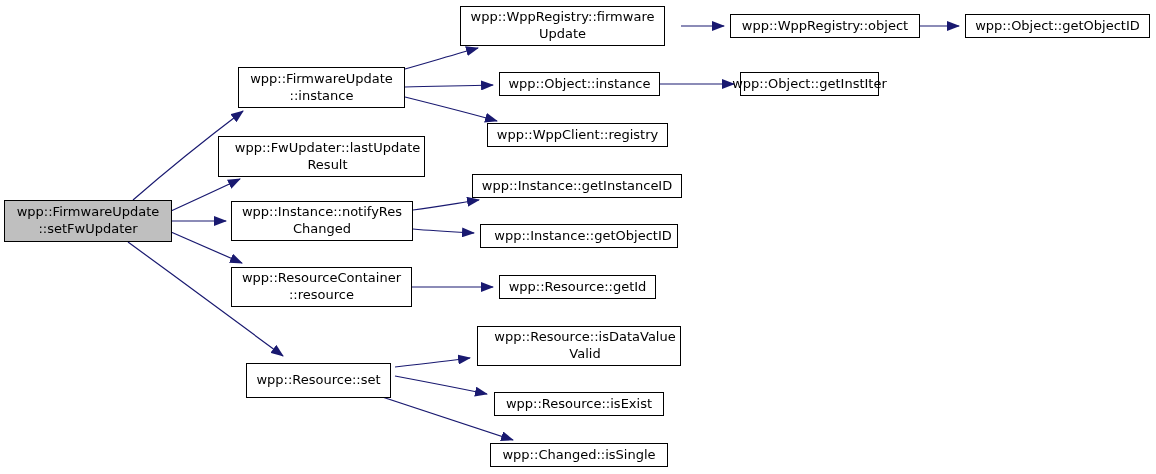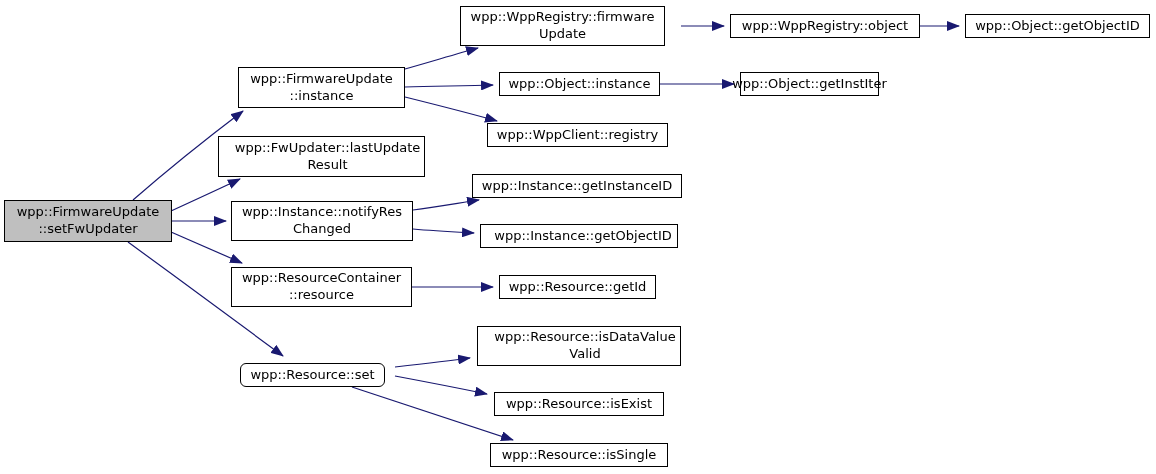--- a/index.html
+++ b/index.html
@@ -100,21 +100,21 @@
   <div class="node" style="left:231px; top:201px; width:182px; height:40px;">
     <span class="lbl">wpp::Instance::notifyRes
 Changed</span>
   </div>
 
   <div class="node" style="left:231px; top:267px; width:181px; height:40px;">
     <span class="lbl">wpp::ResourceContainer
 ::resource</span>
   </div>
 
-  <div class="node" style="left:240px; top:363px; width:145px; height:24px;border-radius:6px;">
+  <div class="node" style="left:246px; top:363px; width:145px; height:35px;">
     <span class="lbl">wpp::Resource::set</span>
   </div>
 
   <div class="node" style="left:460px; top:6px; width:205px; height:40px;">
     <span class="lbl">wpp::WppRegistry::firmware
 Update</span>
   </div>
 
   <div class="node" style="left:499px; top:72px; width:161px; height:24px;">
     <span class="lbl">wpp::Object::instance</span>
@@ -139,21 +139,21 @@
   <div class="node" style="left:477px; top:326px; width:204px; height:40px;padding-left:12px;">
     <span class="lbl">wpp::Resource::isDataValue
 Valid</span>
   </div>
 
   <div class="node" style="left:494px; top:392px; width:170px; height:24px;">
     <span class="lbl">wpp::Resource::isExist</span>
   </div>
 
   <div class="node" style="left:490px; top:443px; width:178px; height:24px;">
-    <span class="lbl">wpp::Resource::isSingle</span>
+    <span class="lbl">wpp::Changed::isSingle</span>
   </div>
 
   <div class="node" style="left:730px; top:14px; width:190px; height:24px;">
     <span class="lbl">wpp::WppRegistry::object</span>
   </div>
 
   <div class="node" style="left:965px; top:14px; width:185px; height:24px;">
     <span class="lbl">wpp::Object::getObjectID</span>
   </div>
 

